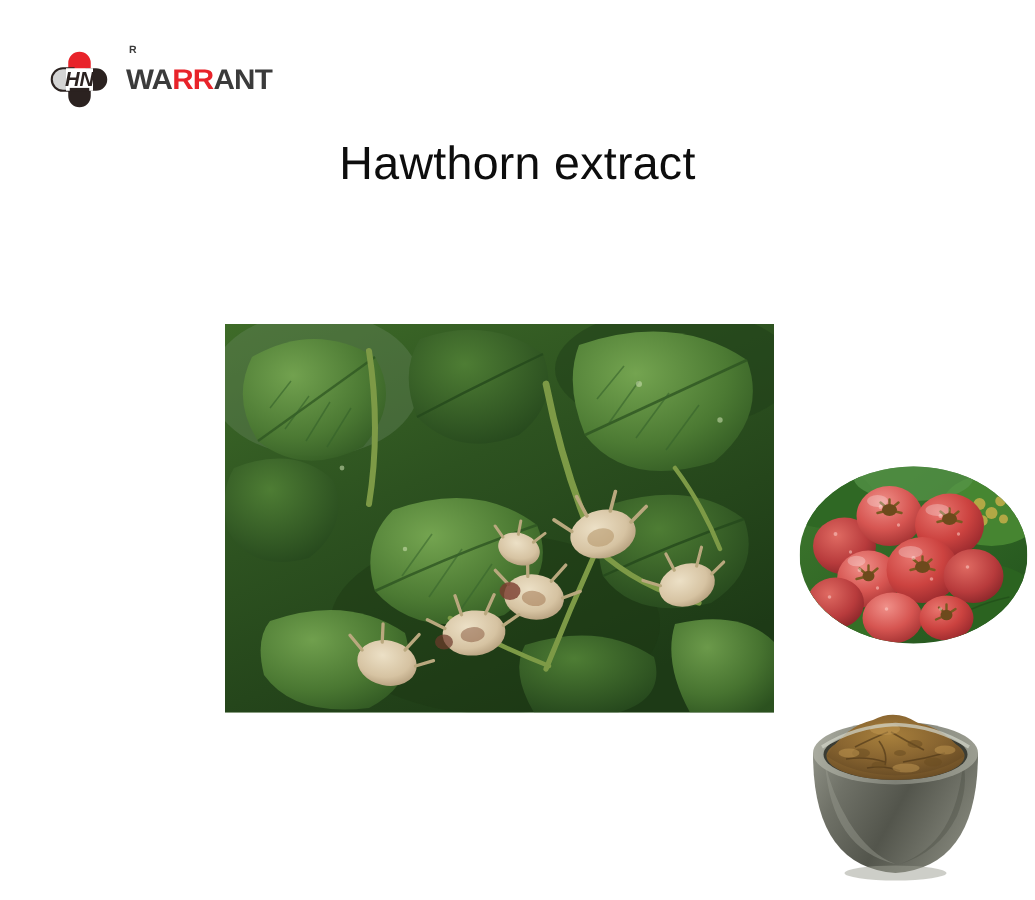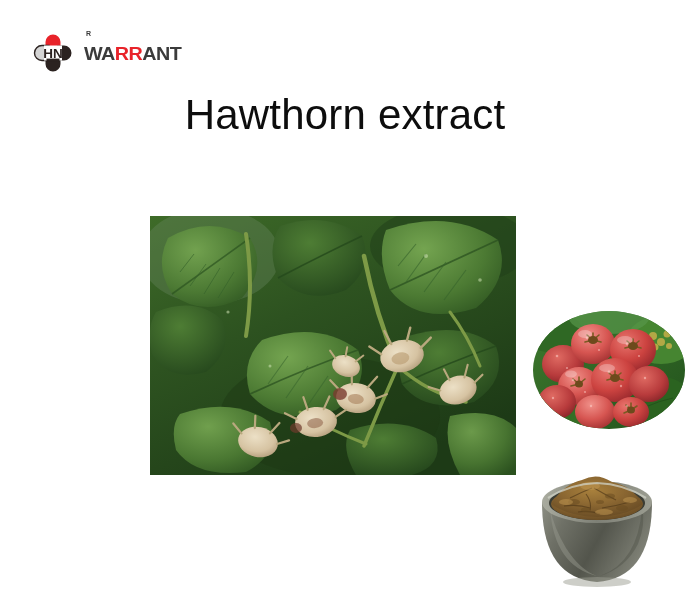--- a/index.html
+++ b/index.html
@@ -24,20 +24,21 @@
     top: 30px;
     height: 46px;
     display: flex;
     align-items: center;
   }
   .logo-mark {
     width: 46px;
     height: 46px;
     position: relative;
     flex: 0 0 auto;
+    font-style: italic;
   }
   .logo-mark svg { display: block; }
 
   .brand-text-wrap {
     position: relative;
     margin-left: 8px;
     height: 46px;
   }
   .reg-mark {
     position: absolute;
@@ -64,21 +65,21 @@
   }
   .wordmark .red { color: #e8232a; }
 
   
   .page-title {
     position: absolute;
     left: 0;
     top: 92px;
     width: 690px;
     text-align: center;
-    font-size: 42px;
+    font-size: 31px;
     font-weight: normal;
     letter-spacing: 0.2px;
     color: #0d0d0d;
     line-height: 1.1;
     margin: 0;
   }
 
   
   .plant-photo {
     position: absolute;

